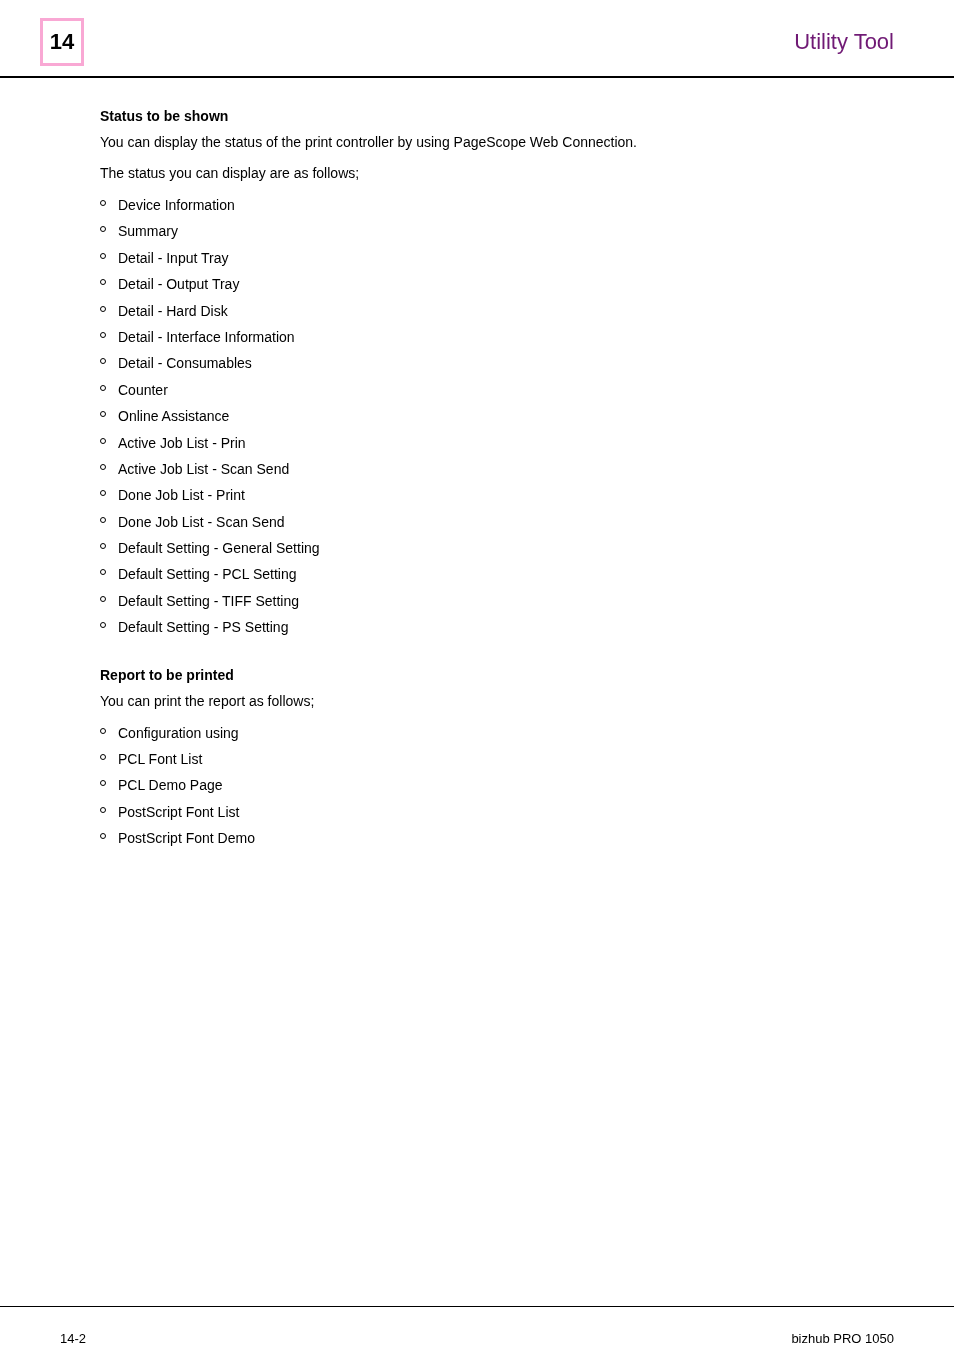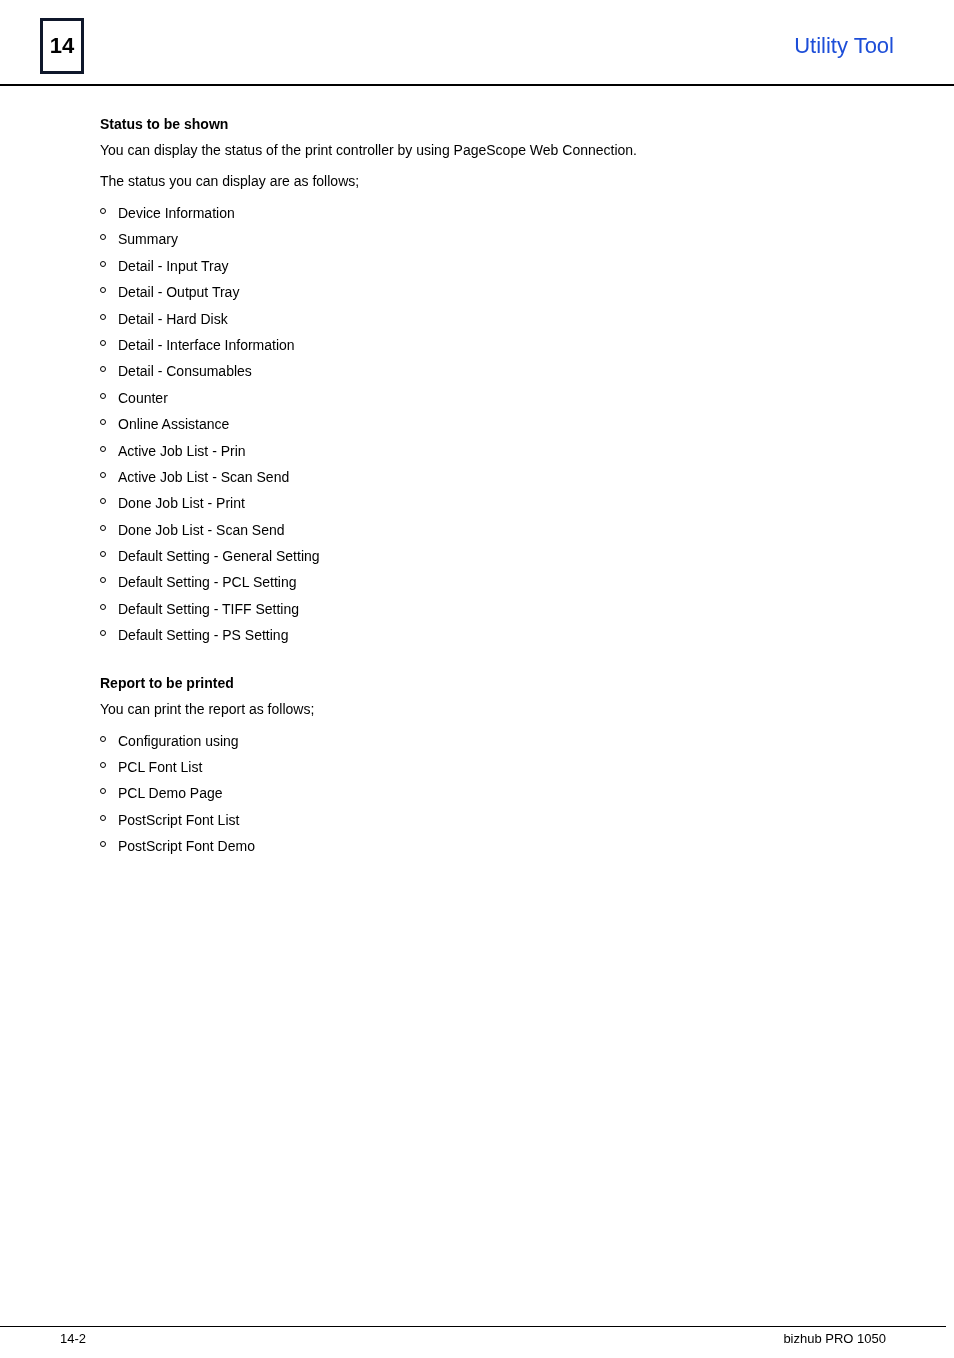--- a/index.html
+++ b/index.html
@@ -33,30 +33,30 @@
       padding: 18px 60px 10px 40px;
       border-bottom: 2px solid #000;
       margin-bottom: 0;
     }
 
     .page-number-box {
       display: flex;
       align-items: center;
       justify-content: center;
       width: 44px;
-      height: 56px;
-      border: 3px solid #0f172a;
+      height: 48px;
+      border: 3px solid #f9a8d4;
       font-size: 22px;
       font-weight: bold;
     }
 
     .header-title {
       font-size: 22px;
       font-weight: normal;
-      color: #1d4ed8;
+      color: #701a75;
     }
 
     
     .content-area {
       padding: 30px 64px 80px 100px;
     }
 
     .section-heading {
       font-size: 14px;
       font-weight: bold;
@@ -98,25 +98,25 @@
 
     .section-block {
       margin-bottom: 28px;
     }
 
     
     .page-footer {
       position: absolute;
       bottom: 0;
       left: 0;
-      right: 8px;
+      right: 0;
       display: flex;
       align-items: center;
       justify-content: space-between;
-      padding: 4px 60px 12px 60px;
+      padding: 24px 60px 12px 60px;
       border-top: 1.5px solid #000;
     }
 
     .footer-page-ref {
       font-size: 13px;
     }
 
     .footer-product {
       font-size: 13px;
     }

